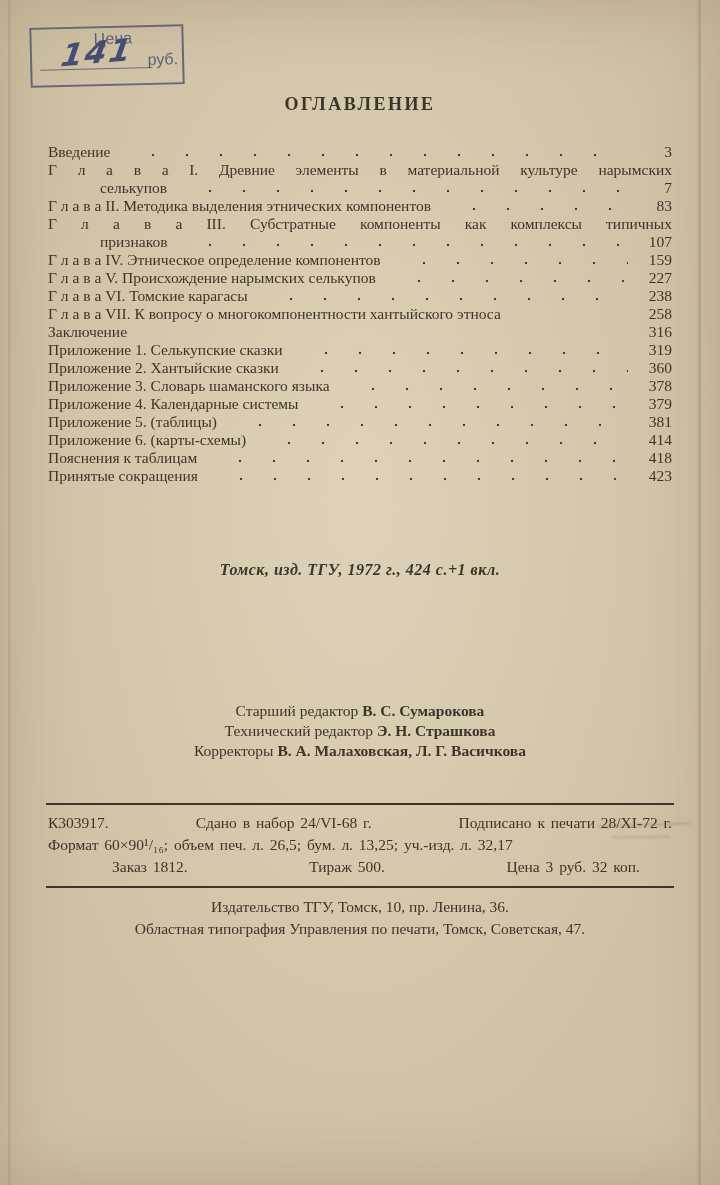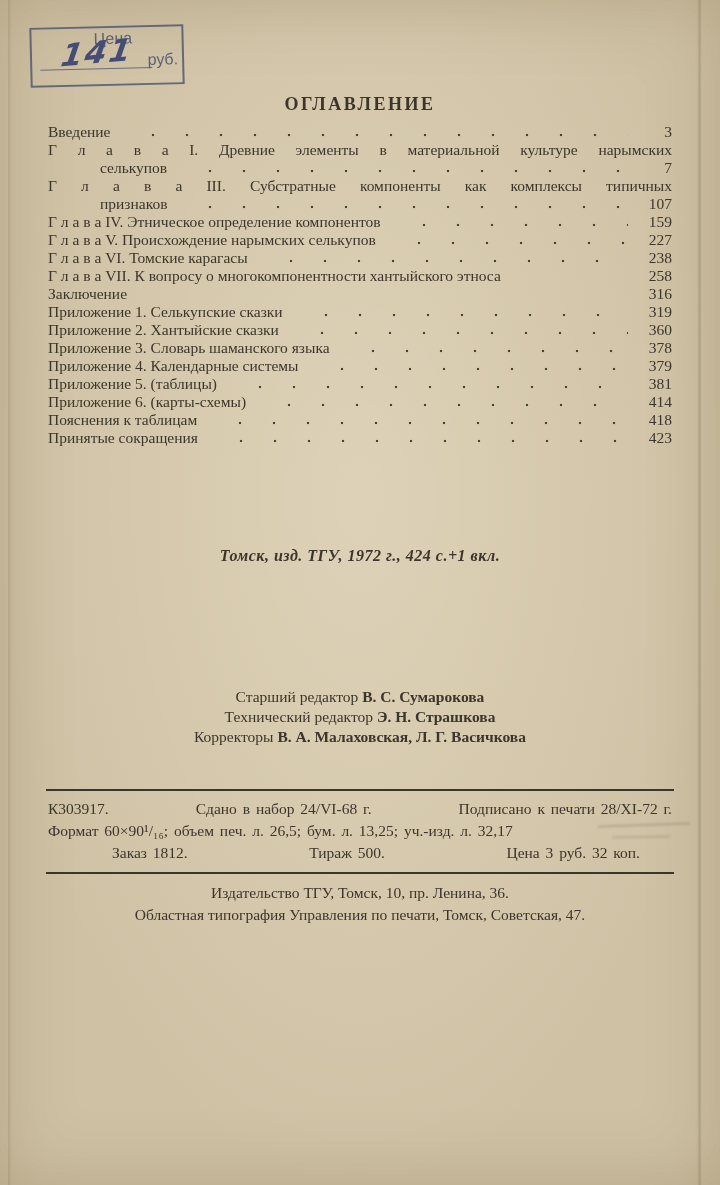--- a/index.html
+++ b/index.html
@@ -32,35 +32,35 @@
   .stamp-line  { position:absolute; left:8px; top:40px; width:112px;
     border-bottom:1.6px solid rgba(82,88,114,.8); }
   .stamp-value { position:absolute; left:30px; top:6px; font-size:31px; font-weight:bold;
     font-style:italic; transform:skewX(-14deg) rotate(-4deg); color:#464d74;
     font-family:"DejaVu Sans",sans-serif; letter-spacing:2px; }
   .stamp-cur   { position:absolute; right:4px; top:24px; font-size:16px; }
 
   
   .title { padding-top:93px; text-align:center; font-size:18px; font-weight:bold;
     letter-spacing:2.5px; line-height:22px; }
-  .toc { margin:8px 48px 0 48px; font-size:15.5px; line-height:18px; }
+  .toc { margin:28px 48px 0 48px; font-size:15.5px; line-height:18px; }
   .toc-row { display:flex; align-items:baseline; }
   .toc-text { white-space:nowrap; }
   .toc-leader { flex:1 1 auto; min-width:8px; height:13px; align-self:flex-end;
     margin:0 8px 0 16px;
     background-image:radial-gradient(circle, rgba(62,54,42,.92) 1.25px, rgba(62,54,42,0) 1.6px);
     background-size:34px 6px; background-repeat:repeat-x;
     background-position:10px calc(100% - 3px); }
   .toc-leader.no-dots { background:none; }
   .toc-page { min-width:36px; text-align:right; }
   .toc-line1 { text-align:justify; text-align-last:justify; }
   .toc-cont .toc-text { padding-left:52px; }
 
   
-  .imprint-line { margin-top:100px; text-align:center; font-size:16px;
+  .imprint-line { margin-top:76px; text-align:center; font-size:16px;
     font-weight:bold; font-style:italic; letter-spacing:.5px; }
   .editors { margin-top:122px; text-align:center; font-size:15.5px; line-height:20px; }
   .editor-name { font-weight:bold; }
 
   .imprint-block { margin:42px 46px 0 46px; border-top:2px solid #3c352a;
     border-bottom:2px solid #3c352a; padding:7px 2px 8px 2px;
     font-size:15.5px; line-height:22px; word-spacing:2px; }
   .imprint-row { display:flex; justify-content:space-between; }
   .imprint-row.inset { padding:0 32px 0 64px; }
   .imprint-center { }
@@ -94,20 +94,25 @@
         <span class="toc-text">Введение</span>
         <span class="toc-leader"></span>
         <span class="toc-page">3</span>
       </div>
       <div class="toc-line1">Г л а в а  I. Древние элементы в материальной культуре нарымских</div>
       <div class="toc-row toc-cont">
         <span class="toc-text">селькупов</span>
         <span class="toc-leader"></span>
         <span class="toc-page">7</span>
       </div>
+      <div class="toc-row">
+        <span class="toc-text">Г л а в а  II. Методика выделения этнических компонентов</span>
+        <span class="toc-leader"></span>
+        <span class="toc-page">83</span>
+      </div>
       <div class="toc-line1">Г л а в а  III. Субстратные компоненты как комплексы типичных</div>
       <div class="toc-row toc-cont">
         <span class="toc-text">признаков</span>
         <span class="toc-leader"></span>
         <span class="toc-page">107</span>
       </div>
       <div class="toc-row">
         <span class="toc-text">Г л а в а  IV. Этническое определение компонентов</span>
         <span class="toc-leader"></span>
         <span class="toc-page">159</span>

